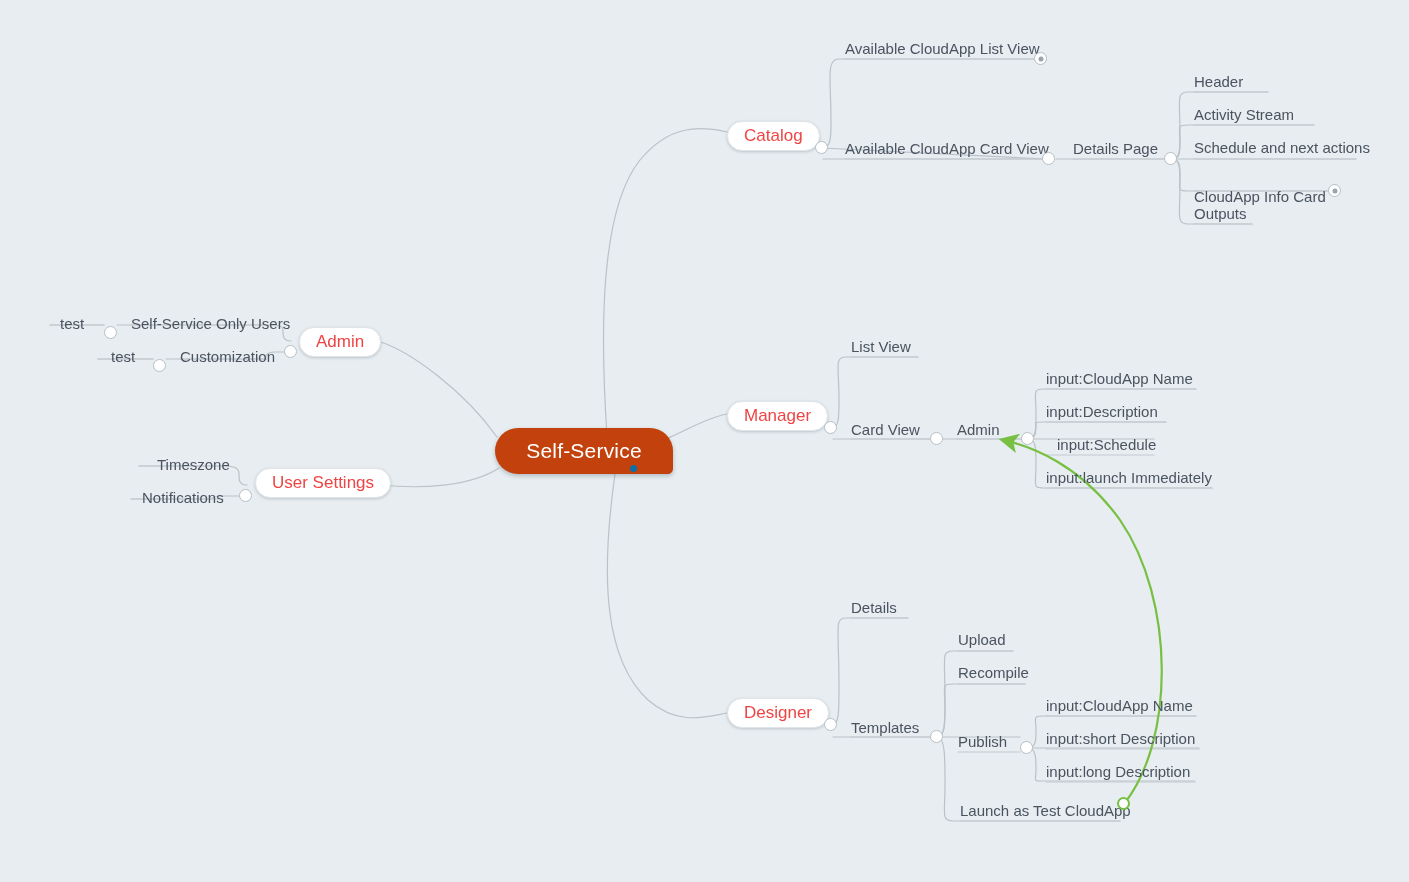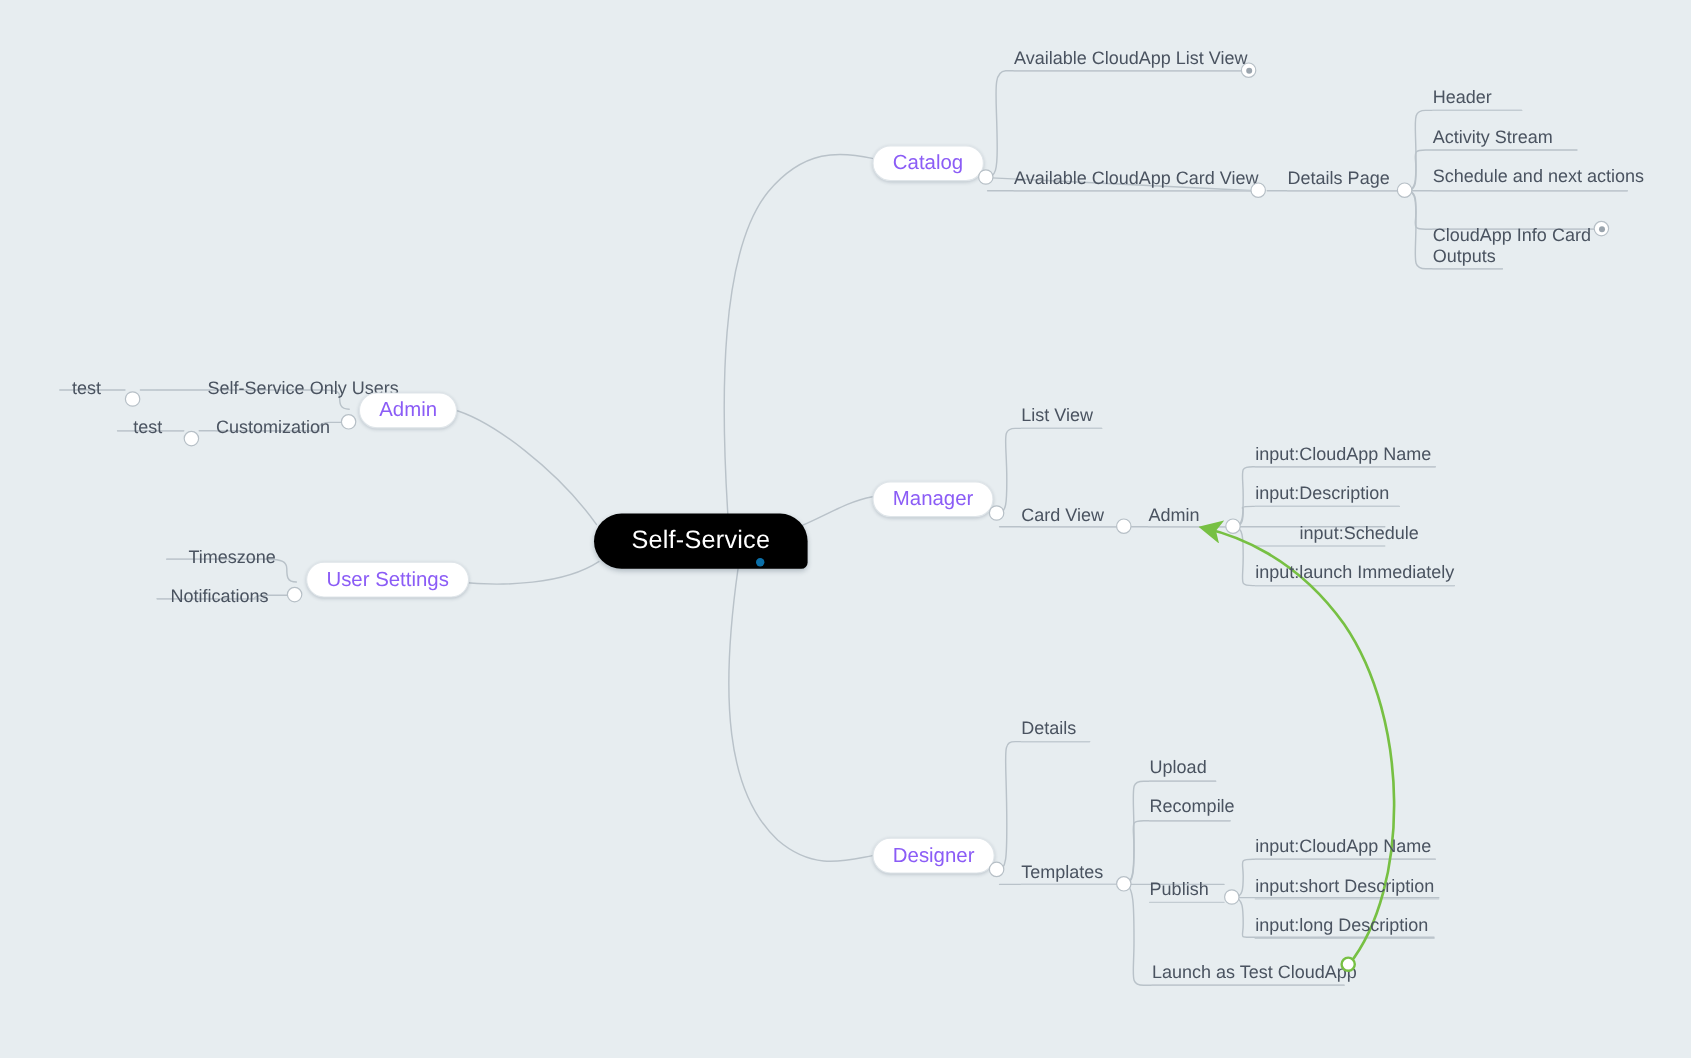--- a/index.html
+++ b/index.html
@@ -23,21 +23,21 @@
     height: 882px;
     pointer-events: none;
   }
 
   
   .root-node {
     position: absolute;
     display: flex;
     align-items: center;
     justify-content: center;
-    background: #000000;
+    background: #c2410c;
     color: #ffffff;
     font-size: 21px;
     letter-spacing: .2px;
     border-radius: 26px 26px 6px 26px;
     box-shadow: 0 2px 4px rgba(40,60,80,.28);
     padding: 0 18px;
     white-space: nowrap;
     z-index: 6;
   }
   .root-dot {
@@ -48,21 +48,21 @@
     z-index: 7;
   }
 
   
   .pill {
     position: absolute;
     display: flex;
     align-items: center;
     justify-content: center;
     background: #ffffff;
-    color: #8b5cf6;
+    color: #ef4444;
     font-size: 17px;
     border-radius: 16px;
     border: 1px solid #dfe5e9;
     box-shadow: 0 1px 3px rgba(40,60,80,.22);
     padding: 0 16px;
     white-space: nowrap;
     z-index: 5;
   }
 
   
@@ -237,34 +237,34 @@
   <div class="leaf" style="left:1194px; top:106px;">Activity Stream</div>
   <div class="leaf" style="left:1194px; top:139px;">Schedule and next actions</div>
   <div class="leaf" style="left:1194px; top:188px;">CloudApp Info Card</div>
   <div class="leaf" style="left:1194px; top:205px;">Outputs</div>
 
   <div class="leaf" style="left:851px; top:338px;">List View</div>
   <div class="leaf" style="left:851px; top:421px;">Card View</div>
   <div class="leaf" style="left:957px; top:421px;">Admin</div>
   <div class="leaf" style="left:1046px; top:370px;">input:CloudApp Name</div>
   <div class="leaf" style="left:1046px; top:403px;">input:Description</div>
-  <div class="leaf" style="left:1046px; top:436px;margin-left:37px;">input:Schedule</div>
+  <div class="leaf" style="left:1020px; top:436px;margin-left:37px;">input:Schedule</div>
   <div class="leaf" style="left:1046px; top:469px;text-align:center;">input:launch Immediately</div>
 
   <div class="leaf" style="left:851px; top:599px;">Details</div>
   <div class="leaf" style="left:851px; top:719px;">Templates</div>
   <div class="leaf" style="left:958px; top:631px;">Upload</div>
   <div class="leaf" style="left:958px; top:664px;">Recompile</div>
   <div class="leaf" style="left:958px; top:733px;">Publish</div>
   <div class="leaf" style="left:1046px; top:697px;">input:CloudApp Name</div>
   <div class="leaf" style="left:1046px; top:730px;">input:short Description</div>
   <div class="leaf" style="left:1046px; top:763px;">input:long Description</div>
   <div class="leaf" style="left:960px; top:802px;">Launch as Test CloudApp</div>
 
-  <div class="leaf" style="left:131px; top:315px;margin-left:42px;">Self-Service Only Users</div>
+  <div class="leaf" style="left:131px; top:315px;">Self-Service Only Users</div>
   <div class="leaf" style="left:60px; top:315px;">test</div>
   <div class="leaf" style="left:180px; top:348px;">Customization</div>
   <div class="leaf" style="left:111px; top:348px;">test</div>
 
   <div class="leaf" style="left:157px; top:456px;">Timeszone</div>
   <div class="leaf" style="left:142px; top:489px;">Notifications</div>
 
   <div class="knob" style="left:815px; top:141px;"></div>
   <div class="knob collapsed" style="left:1034px; top:52px;"></div>
   <div class="knob" style="left:1042px; top:152px;"></div>

